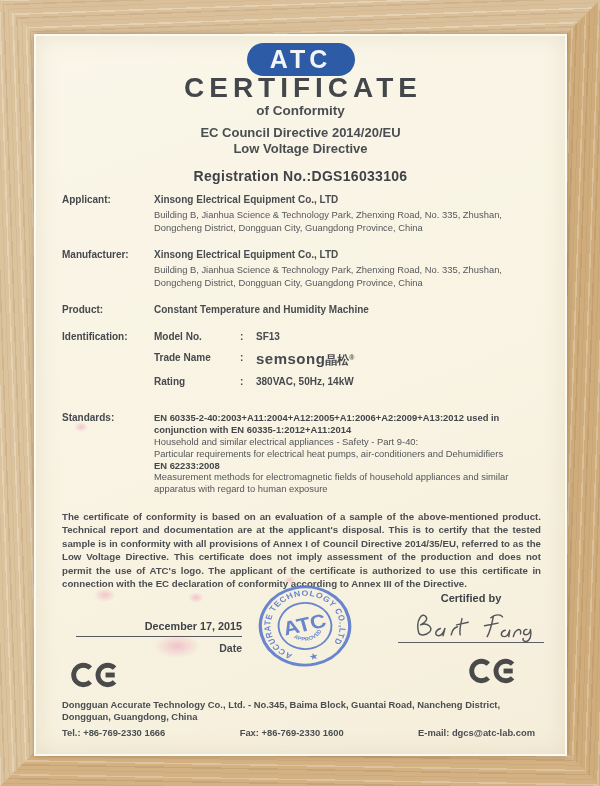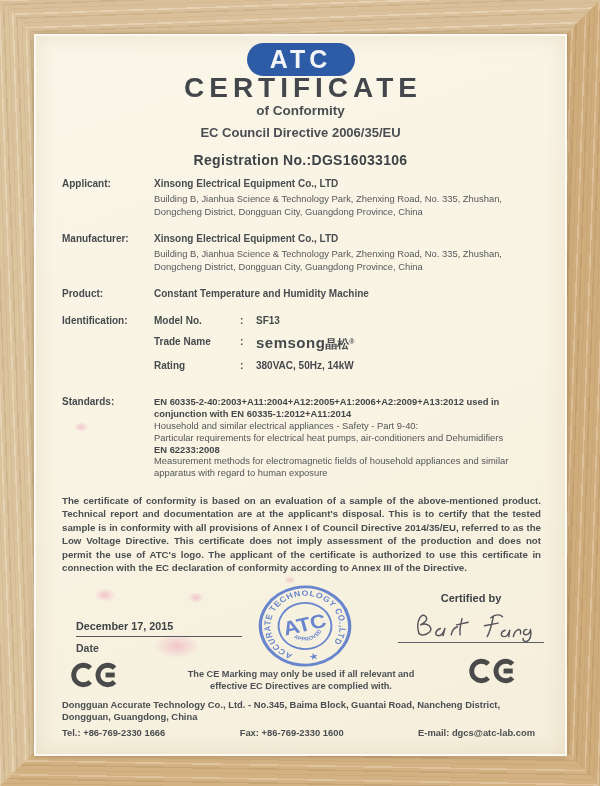--- a/index.html
+++ b/index.html
@@ -79,21 +79,21 @@
   .trade-cjk{font-size:12px;}
   .trade-reg{font-size:7px;vertical-align:super;}
   .std-line{font-size:9.4px;line-height:11.8px;color:#53565a;}
   .std-bold{font-weight:bold;color:#44474b;}
   
   .paragraph{
     margin:13px 24px 0 26px;text-align:justify;
     font-weight:bold;font-size:9.7px;line-height:13.4px;color:#4b4e52;
   }
   
-  .date-block{position:absolute;left:40px;top:584px;width:166px;text-align:left;}
+  .date-block{position:absolute;left:40px;top:584px;width:166px;text-align:right;}
   .date-value{font-weight:bold;font-size:10.8px;padding-bottom:4px;border-bottom:1.5px solid #55585c;color:#3f4347;}
   .date-label{margin-top:5px;font-weight:bold;font-size:10.5px;color:#46494d;}
   .cert-block{position:absolute;left:362px;top:556px;width:146px;text-align:center;}
   .cert-label{font-weight:bold;font-size:11px;color:#3f4347;}
   .sig-svg{display:block;margin:2px auto 0;}
   .sig-line{border-bottom:1.3px solid #5d6065;margin-top:0;}
   .stamp-wrap{position:absolute;left:221px;top:548px;width:96px;height:84px;opacity:.88;}
   
   .ce-mark{position:absolute;width:54px;height:32px;}
   .ce-left{left:35px;top:623px;}
@@ -123,21 +123,22 @@
   <div class="frame-piece f-right"></div>
 
   <div class="paper">
 
     <div class="hdr">
       <div class="logo-pill">
         <span>ATC</span>
       </div>
       <div class="title">CERTIFICATE</div>
       <div class="sub1">of Conformity</div>
-      <div class="sub2">EC Council Directive 2006/35/EU</div>
+      <div class="sub2">EC Council Directive 2014/20/EU</div>
+      <div class="sub3">Low Voltage Directive</div>
       <div class="reg">Registration No.:DGS16033106</div>
     </div>
 
     <div class="rows">
 
       <div class="row">
         <div class="row-label">Applicant:</div>
         <div class="row-value">
           <div class="co-name">Xinsong Electrical Equipment Co., LTD</div>
           <div class="addr">Building B, Jianhua Science &amp; Technology Park, Zhenxing Road, No. 335, Zhushan, Dongcheng District, Dongguan City, Guangdong Province, China</div>
@@ -244,24 +245,20 @@
       </g>
     </svg>
     <svg class="ce-mark ce-right" viewBox="0 0 100 46">
       <g fill="none" stroke="#4a4a4a" stroke-width="9" stroke-linecap="butt">
         <path d="M35.7,10.3 A18,18 0 1 0 35.7,35.7"></path>
         <path d="M80.7,10.3 A18,18 0 1 0 80.7,35.7"></path>
         <path d="M64,23 h17"></path>
       </g>
     </svg>
 
-    <div class="ce-note">
-      <div>The CE Marking may only be used if all relevant and</div>
-      <div>effective EC Directives are complied with.</div>
-    </div>
 
     <div class="footer-address">Dongguan Accurate Technology Co., Ltd. - No.345, Baima Block, Guantai Road, Nancheng District, Dongguan, Guangdong, China</div>
 
     <div class="tel-row">
       <span>Tel.: +86-769-2330 1666</span>
       <span>Fax: +86-769-2330 1600</span>
       <span>E-mail: dgcs@atc-lab.com</span>
     </div>
 
     <div class="smudge sm1"></div>

